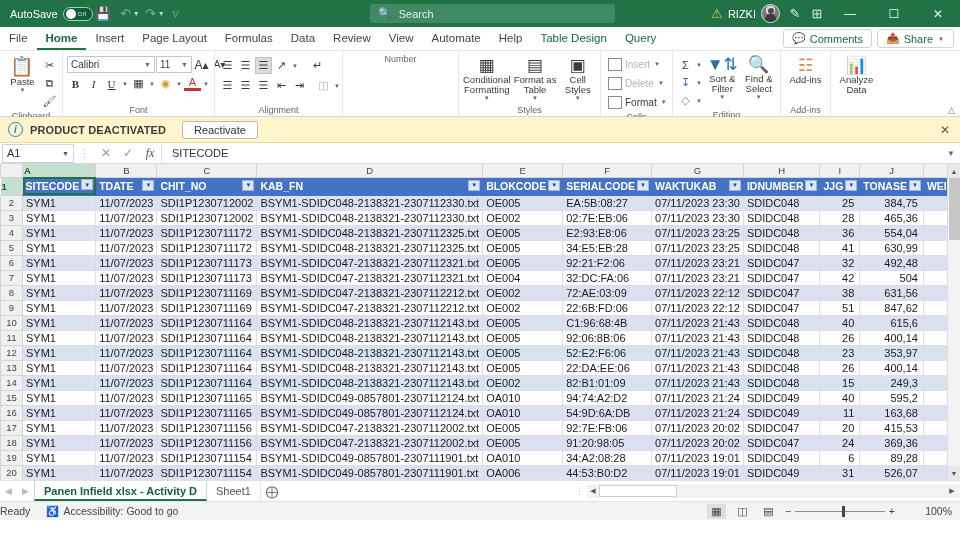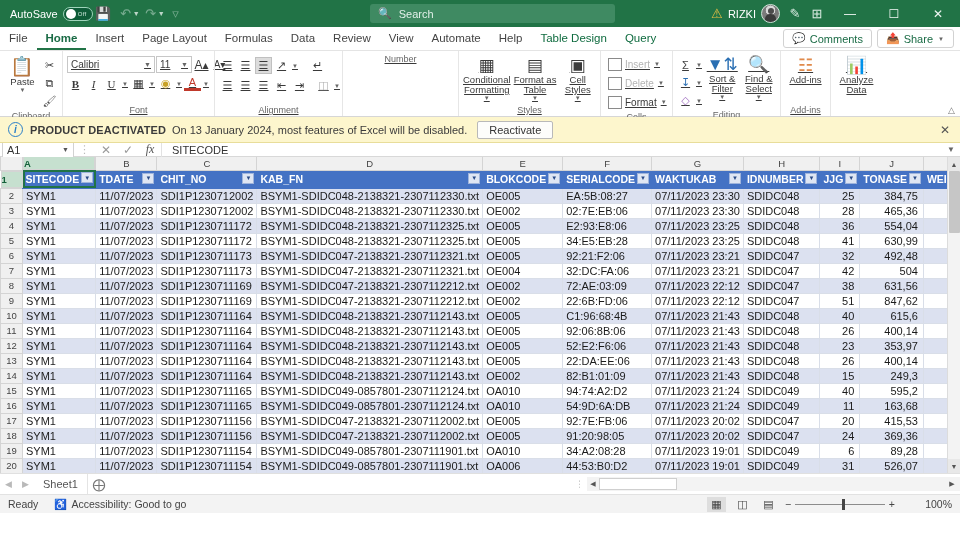--- a/index.html
+++ b/index.html
@@ -72,21 +72,21 @@
     border:1px solid #d2d2d2; border-radius:3px; padding:2px 8px; font-size:11px;
     color:#1a6b45; display:flex; align-items:center; gap:4px; background:#fff; height:19px;
   }
 
   
   .ribbon {
     height:66px; background:#fff; display:flex; position:relative;
     border-bottom:1px solid #d6d6d6; font-size:10px; color:#3a3a3a;
   }
   .grp { display:flex; flex-direction:column; position:relative; padding:2px 4px 0; }
-  .grp + .grp { border-left:1px solid #e6e6e6;text-decoration:underline; }
+  .grp + .grp { border-left:1px solid #e6e6e6; }
   .grp-body { display:flex; flex:1; align-items:flex-start; padding-top:2px; }
   .grp-label { text-align:center; font-size:9px; color:#666; height:12px; line-height:12px; }
 
   .bigbtn {
     display:flex; flex-direction:column; align-items:center; width:40px;
     font-size:9.5px; color:#3a3a3a; padding-top:1px;
   }
   .bigbtn .ic { font-size:19px; line-height:21px; }
   .bigbtn .lbl { text-align:center; line-height:10px; }
   .smcol { display:flex; flex-direction:column; gap:1px; padding-top:2px; }
@@ -131,21 +131,21 @@
   }
   .banner b { font-weight:bold; margin-right:6px; letter-spacing:.1px; }
   .react {
     margin-left:10px; border:1px solid #b9b9b9; background:#fdfdfb; border-radius:2px;
     padding:2px 11px; font-size:11px; color:#333;
   }
   .banner .x { position:absolute; right:10px; font-size:12px; color:#555; }
 
   
   .fbar {
-    height:14px; display:flex; align-items:center; background:#fff;
+    height:21px; display:flex; align-items:center; background:#fff;
     border-bottom:1px solid #d8d8d8; font-size:11px;
   }
   .namebox {
     width:72px; height:19px; border:1px solid #d2d2d2; display:flex; align-items:center;
     justify-content:space-between; padding:0 4px; margin-left:2px; background:#fff;
   }
   .namebox .cv { font-size:7px; color:#555; }
   .fsep { color:#bbb; margin:0 5px; font-size:11px; }
   .fbtn { width:22px; text-align:center; color:#9a9a9a; font-size:12px; }
   .fbtn.fx { color:#555; font-style:italic; font-family:"Liberation Serif", serif; }
@@ -223,21 +223,21 @@
     position:absolute; right:0; width:385px; display:flex; align-items:center; gap:3px;
   }
   .hdots { color:#bbb; font-size:9px; letter-spacing:0; }
   .hsb { flex:1; height:14px; background:#f3f3f3; display:flex; align-items:center; position:relative; }
   .hsb .a { width:12px; text-align:center; font-size:7px; color:#555; }
   .hsb .thumb2 { position:absolute; left:12px; width:78px; height:12px; background:#fff; border:1px solid #cfcfcf; top:1px; }
 
   
   .statusbar {
     height:19px; background:#f3f3f3; border-top:1px solid #e2e2e2; display:flex;
-    align-items:center; font-size:10.5px; color:#444; padding:0 8px; position:relative;
+    align-items:center; font-size:10.5px; color:#444; padding:0 0; position:relative;
   }
   .sb-item { display:flex; align-items:center; gap:4px; margin-right:16px; }
   .sb-right { position:absolute; right:8px; display:flex; align-items:center; gap:7px; }
   .viewbtn {
     width:19px; height:15px; display:flex; align-items:center; justify-content:center;
     font-size:11px; color:#444;
   }
   .viewbtn.on { background:#dedede; }
   .zoomslider { display:flex; align-items:center; gap:4px; width:110px; }
   .zs-track { flex:1; height:1px; background:#8c8c8c; position:relative; }
@@ -480,21 +480,20 @@
     </div>
     <div class="grp-label"></div>
   </div>
 
   <div class="collapse">△</div>
 </div>
 
 <div class="banner">
   <span class="info">i</span>
   <b>PRODUCT DEACTIVATED</b>
-  <span>On 13 January 2024, most features of Excel will be disabled.</span>
   <span class="react">Reactivate</span>
   <span class="x">✕</span>
 </div>
 
 <div class="fbar">
   <div class="namebox">
     <span>A1</span>
     <span class="cv">▼</span>
   </div>
   <span class="fsep">⋮</span>
@@ -825,20 +824,21 @@
   <div class="vscroll">
     <div class="arr">▲</div>
     <div class="thumb"></div>
     <div class="arr" style="position:absolute;bottom:0;left:0;right:0;">▼</div>
   </div>
 </div>
 
 <div class="sheetbar">
   <div class="navarr">◀</div>
   <div class="navarr">▶</div>
+  <div class="stab active">Panen Infield xlsx - Activity D</div>
   <div class="stab">Sheet1</div>
   <div class="addsheet">⨁</div>
 
   <div class="hscroll-area">
     <span class="hdots">⋮</span>
     <div class="hsb">
       <span class="a">◀</span>
       <div class="thumb2"></div>
       <span class="a" style="position:absolute;right:2px;">▶</span>
     </div>

